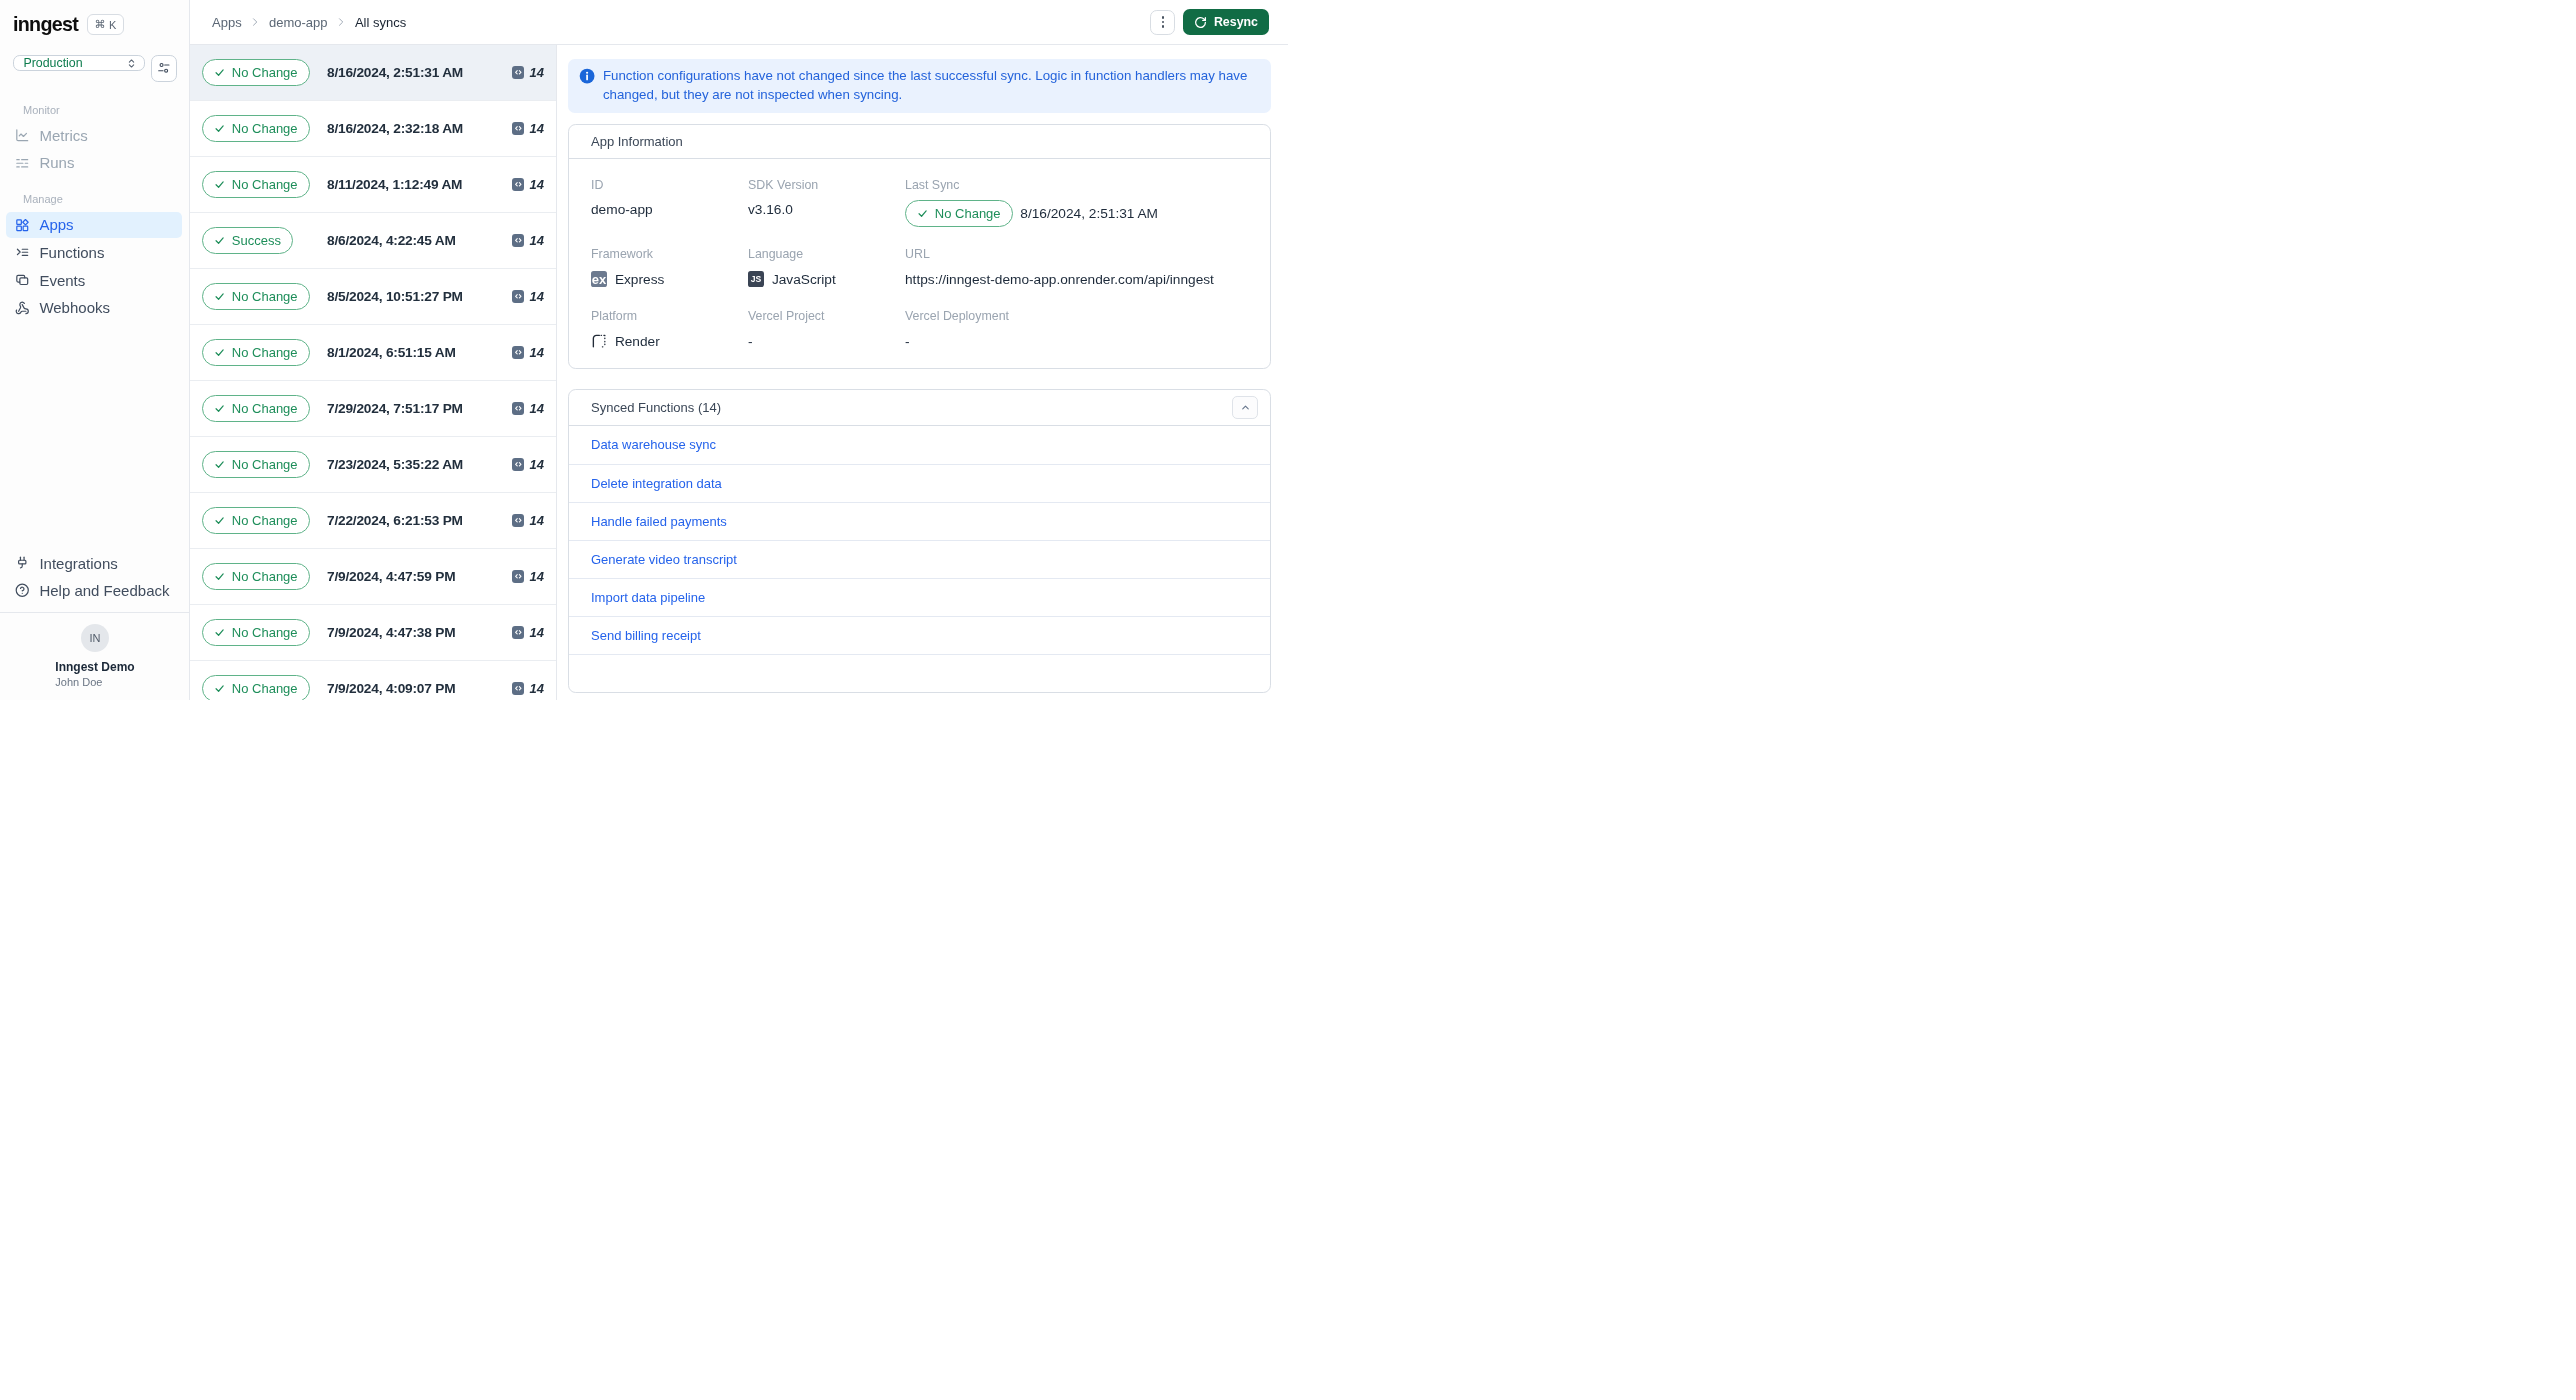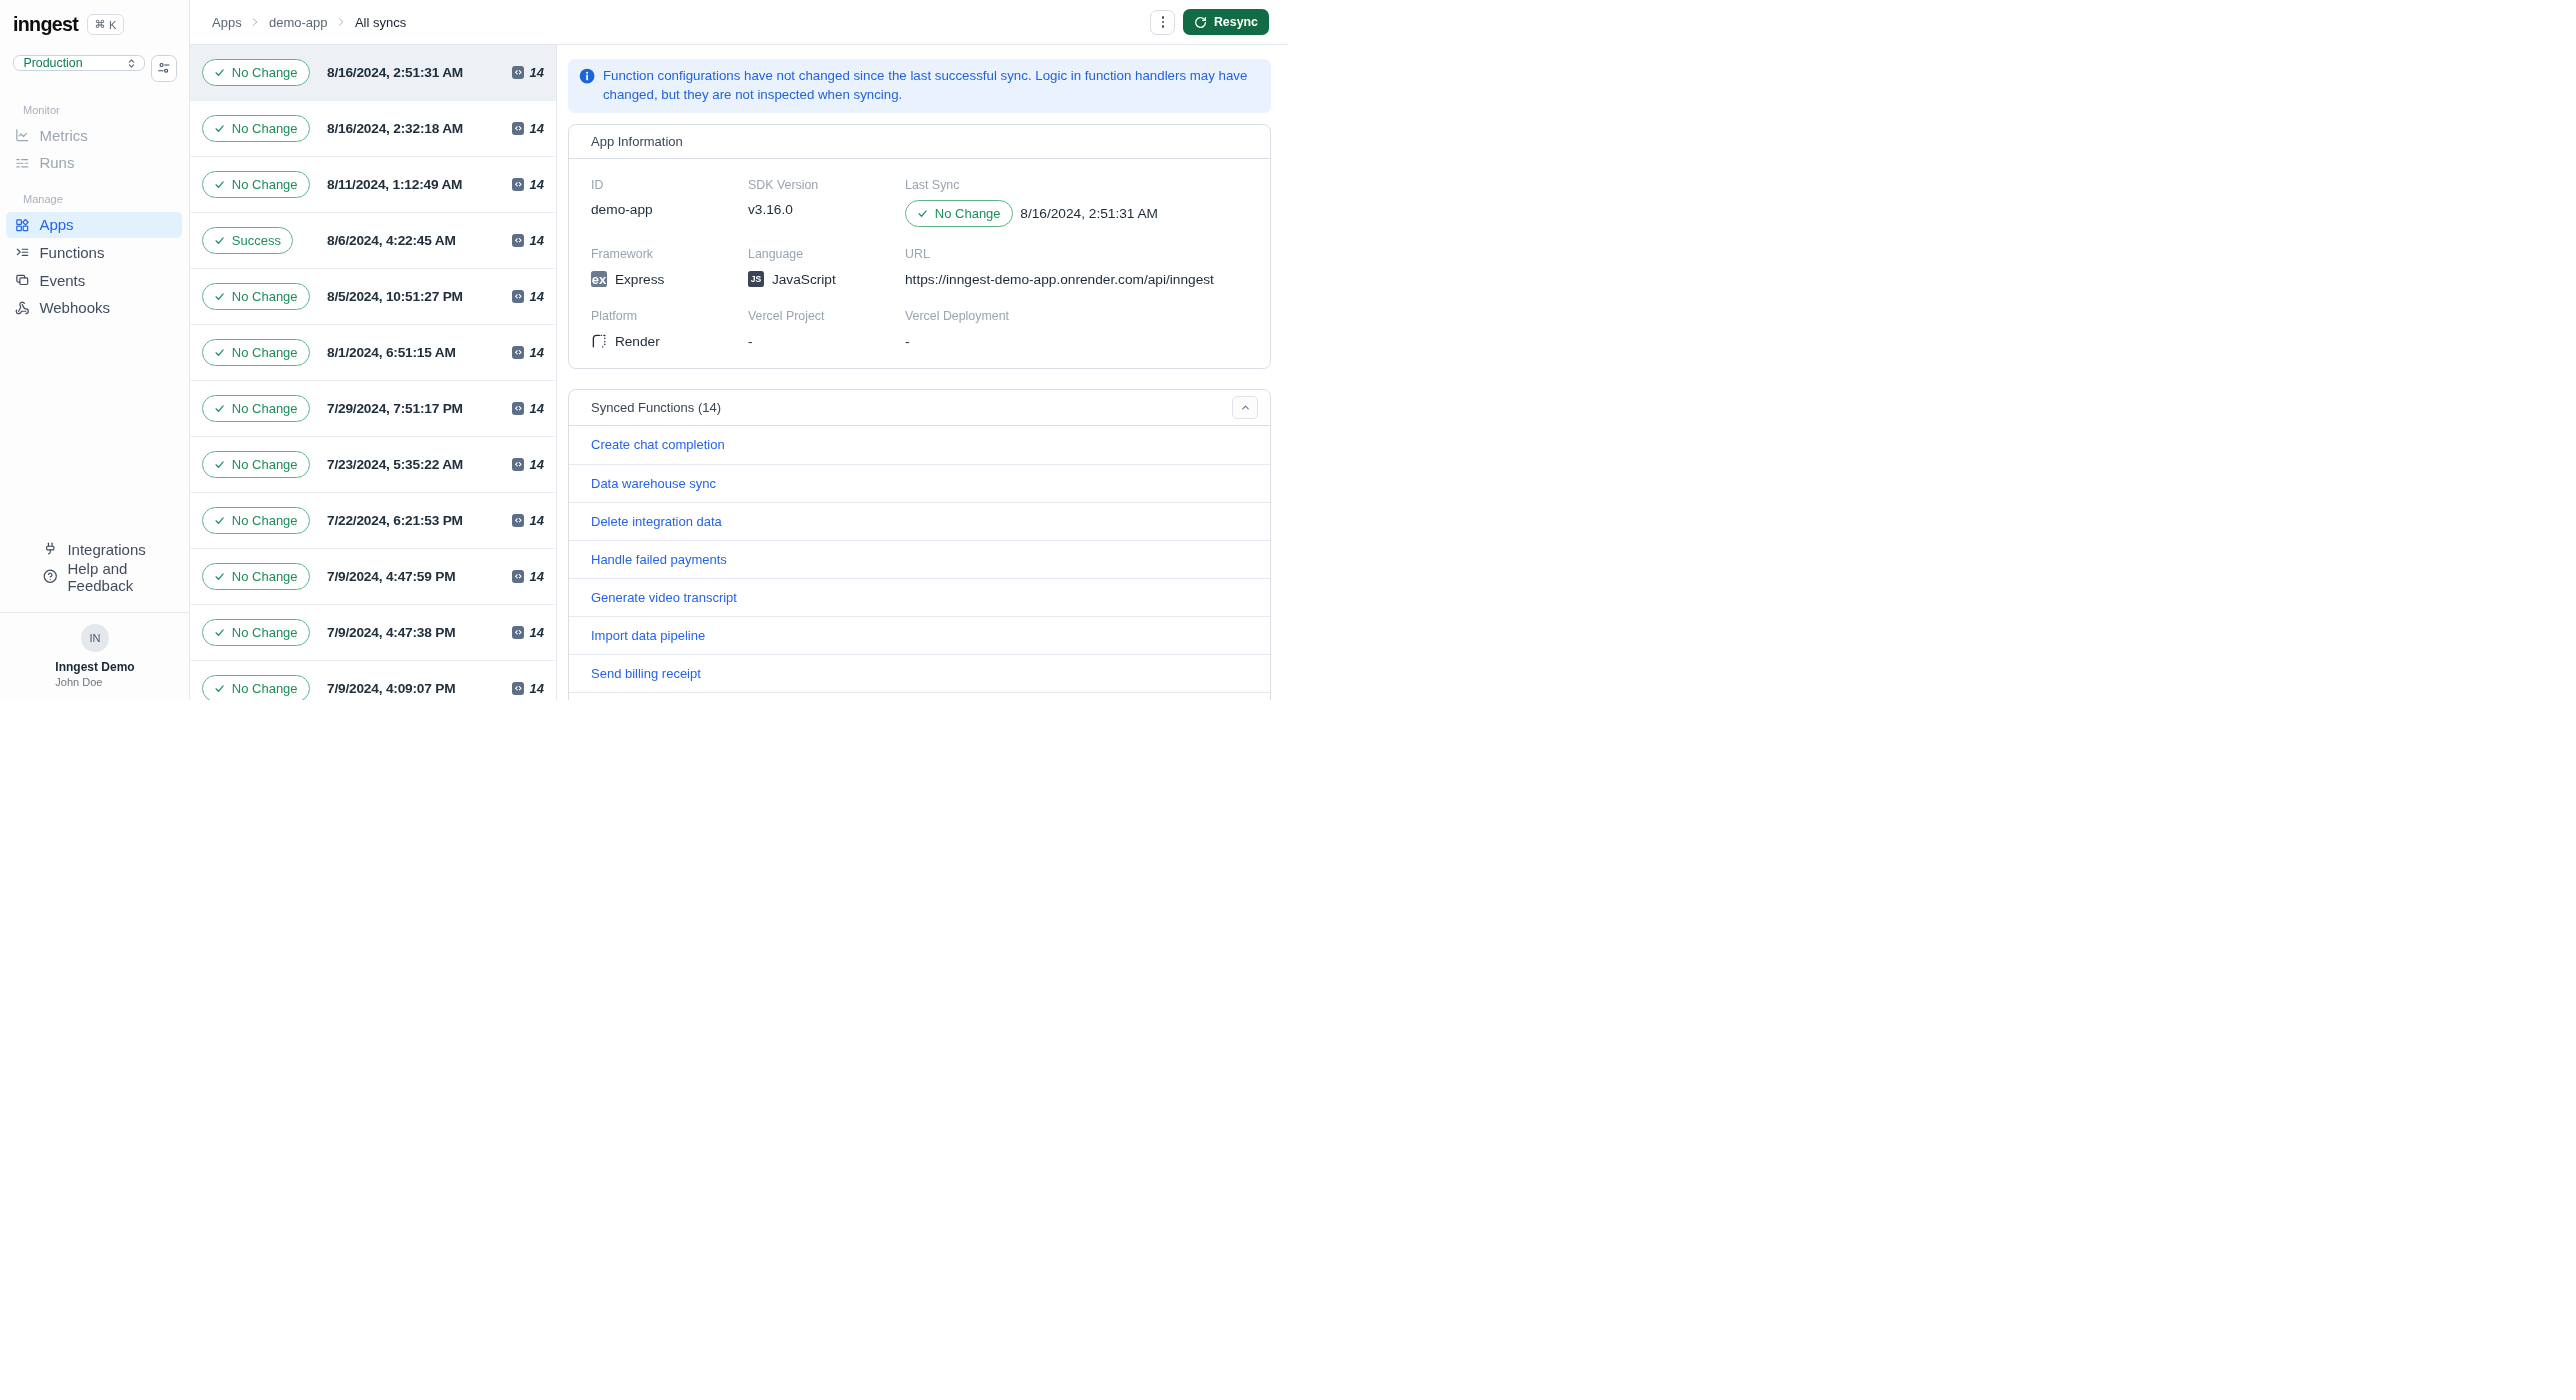--- a/index.html
+++ b/index.html
@@ -29,21 +29,21 @@
        color:#3E4A5B;display:flex;align-items:center;justify-content:center;cursor:pointer;box-sizing:border-box;}
   .section-label{font-size:11px;font-weight:500;color:#A9B1BC;margin:17px 12px 6.8px 23px;}
   .section-label.first{margin-top:22px;}
   .nav-item{display:flex;align-items:center;gap:10.3px;height:26px;margin:1.7px 6.8px 1.7px 6px;
        padding:0 8.6px;border-radius:5.1px;font-size:15px;color:#414D5E;cursor:pointer;}
   .nav-item.muted{color:#9AA6B2;}
   .nav-item.active{color:var(--link-blue);background:var(--active-nav-bg);font-weight:500;}
   .icn{display:inline-flex;line-height:0;}
   .nav-item .icn svg{width:14.5px;height:14.5px;}
   .sidebar-spacer{flex:1;}
-  .footer-items{margin-bottom:21px;padding-left:28px;}
+  .footer-items{margin-bottom:7px;}
   .user-row{border-top:0.9px solid var(--border);display:flex;align-items:center;gap:8.6px;
        padding:10.3px 12px 12px 13px;cursor:pointer;flex-direction:column;}
   .avatar{width:28px;height:28px;border-radius:50%;background:#E4E7EB;color:#525C6A;
        font-size:11px;font-weight:500;display:flex;align-items:center;justify-content:center;flex:0 0 28px;}
   .user-meta .org{font-size:12px;font-weight:600;color:#1B2838;}
   .user-meta .name{font-size:11px;color:#6A7584;margin-top:1.7px;}
 
   
   .main{flex:1;display:flex;flex-direction:column;min-width:0;}
   header{flex:0 0 45px;height:45px;display:flex;align-items:center;justify-content:space-between;
@@ -637,23 +637,20 @@
             <button class="collapse-btn">
               <span class="icn">
                   <svg viewBox="0 0 24 24" stroke-width="2.4" fill="none" stroke="currentColor" stroke-linecap="round" stroke-linejoin="round">
                     <path d="m6 15 6-6 6 6"></path>
                   </svg>
                 </span>
             </button>
           </div>
           <ul class="fn-list" id="fn-list">
               <li class="fn-item">
-                <span class="fn-link">Create chat completion</span>
-              </li>
-              <li class="fn-item">
                 <span class="fn-link">Data warehouse sync</span>
               </li>
               <li class="fn-item">
                 <span class="fn-link">Delete integration data</span>
               </li>
               <li class="fn-item">
                 <span class="fn-link">Handle failed payments</span>
               </li>
               <li class="fn-item">
                 <span class="fn-link">Generate video transcript</span>

